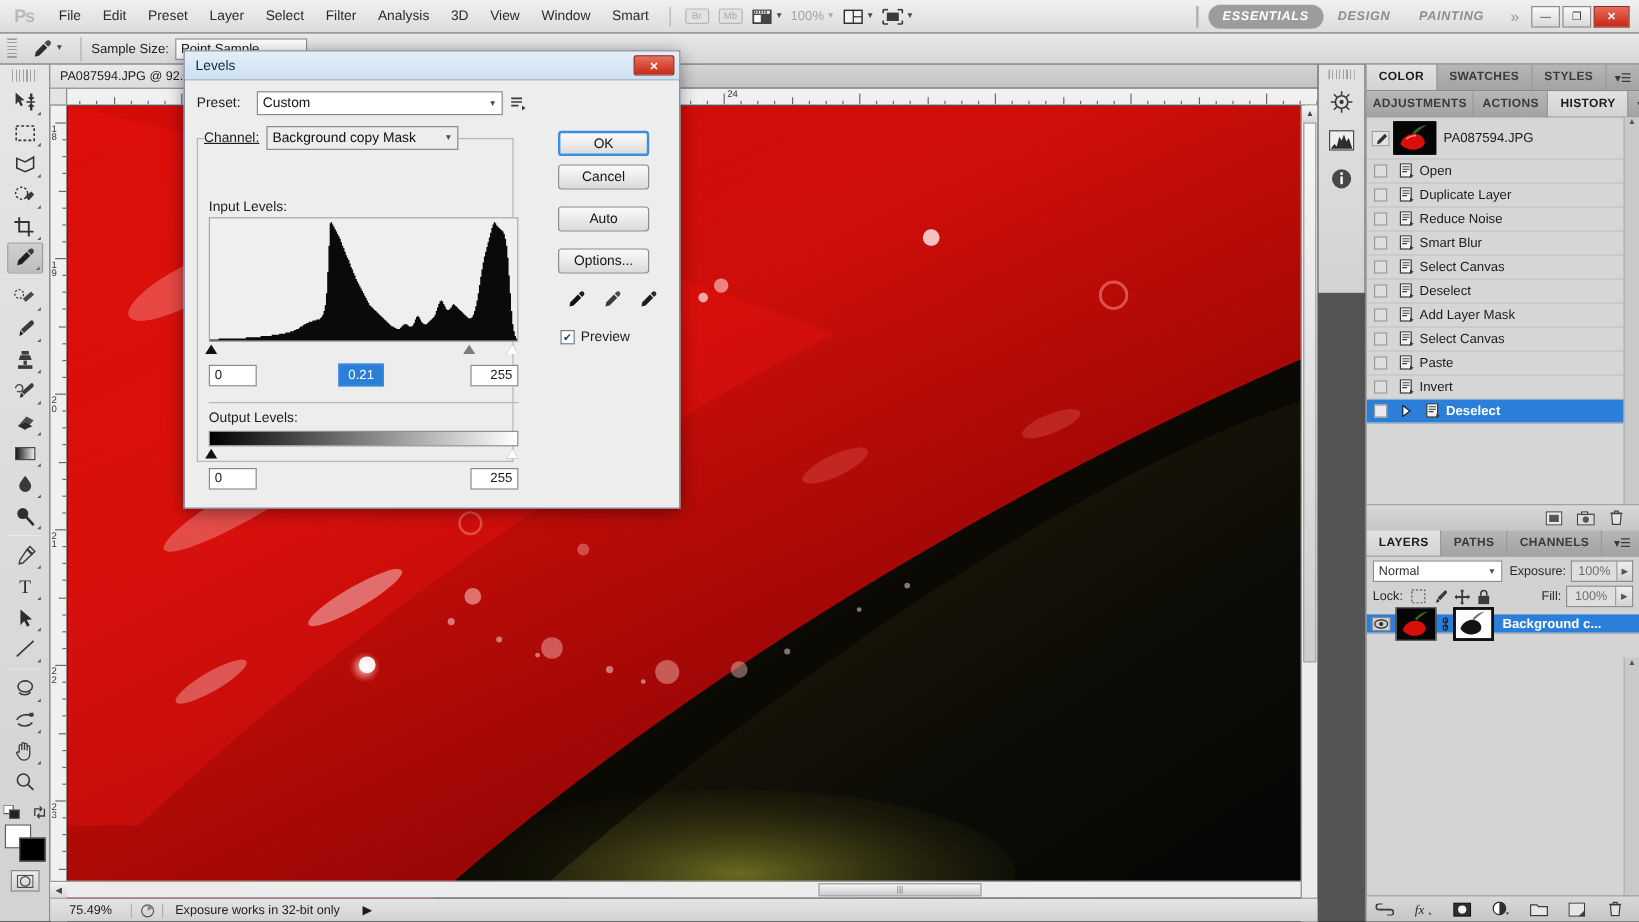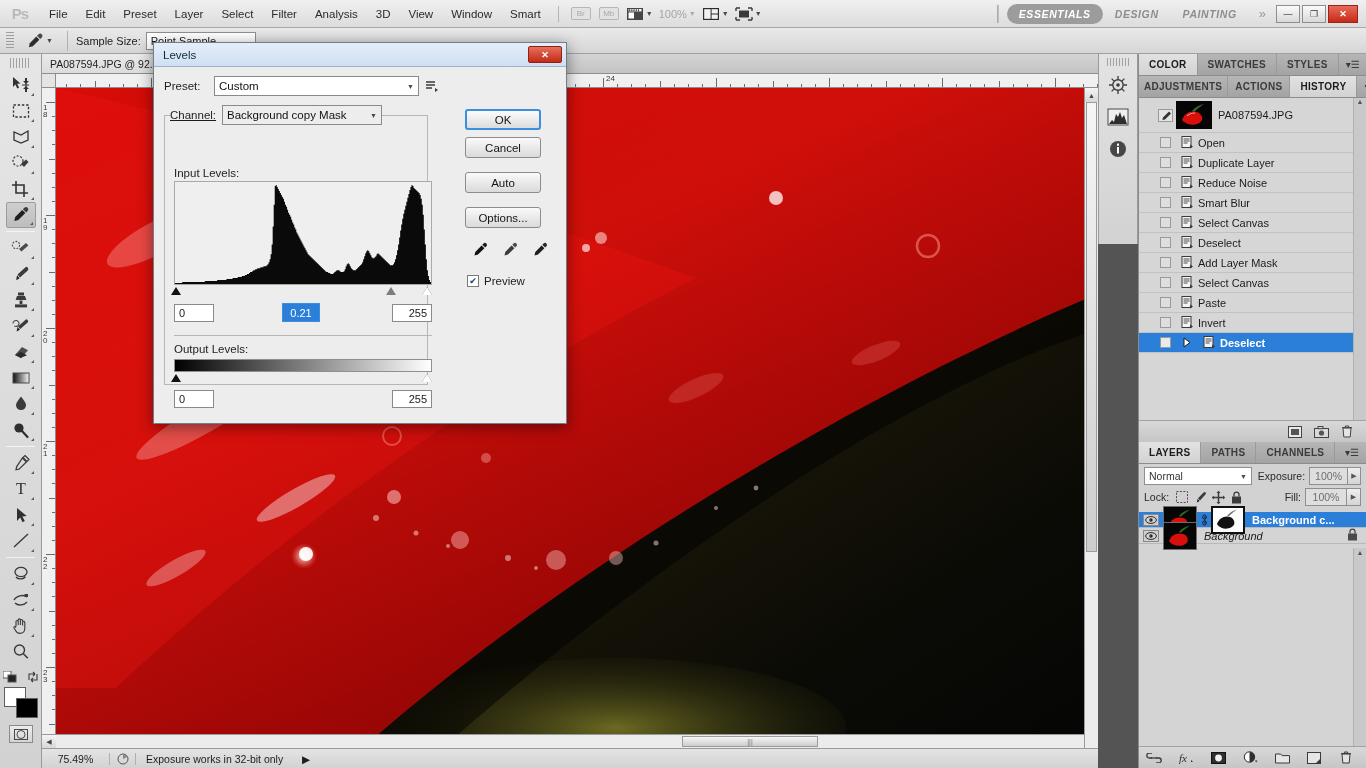--- a/index.html
+++ b/index.html
@@ -176,21 +176,21 @@
   .ptab{
     padding:0 10px; display:flex; align-items:center; font-size:10px; font-weight:bold;
     letter-spacing:.3px; color:#3b3b3b; border-right:1px solid #9a9a9a;
   }
   .ptab.active{ background:linear-gradient(#e2e2e2,#d2d2d2); color:#1b1b1b; }
   .pmenu{ margin-left:auto; display:flex; align-items:center; padding:0 7px; font-size:10px; color:#3a3a3a;}
 
   .history-list{ background:#d6d6d6; height:322px; position:relative; }
   .hrow{
     display:flex; align-items:center; height:20px; border-bottom:1px solid #c2c2c2;
-    font-size:11px; color:#1b1b1b;padding-left:15px;
+    font-size:11px; color:#1b1b1b;
   }
   .hrow.snap{ height:35px; }
   .hrow.sel{ background:#2b7fd9; color:#fff; font-weight:bold; }
   .hbox{ width:22px; display:flex; align-items:center; justify-content:center; }
   .hchk{ width:11px;height:11px; border:1px solid #9a9a9a; background:#dedede; }
   .hicon{ width:22px; display:flex; align-items:center; justify-content:center; }
   .hthumb{ width:36px;height:28px; background:#000; margin-right:6px; position:relative; overflow:hidden;}
   .panel-footer{
     height:22px; background:linear-gradient(#d8d8d8,#c6c6c6); border-top:1px solid #a2a2a2;
     display:flex; align-items:center; justify-content:flex-end; padding-right:6px;
@@ -1106,43 +1106,20 @@
         <div class="lthumb mask">
           <svg width="30" height="24" viewBox="0 0 30 24">
             <rect width="30" height="24" fill="#fdfdfd"></rect>
             <path d="M4 16c2-6 8-9 13-7 3.6 1.4 5 4.6 4.2 7.3-1.3 3.6-8 5.5-12.3 3.6C6.3 18.8 5 17.6 4 16z" fill="#121212"></path>
             <path d="M14 8c3-3.8 6-5.4 10-6.4-3.4 2.7-6 4.4-8.6 7z" fill="#6f6f6f"></path>
           </svg>
         </div>
         <span class="layer-name">Background c...</span>
       </div>
 
-      <div class="layer-row">
-        <div class="eye">
-          <svg width="16" height="12" viewBox="0 0 16 12">
-              <rect x="0.5" y="0.5" width="15" height="11" fill="#cfcfcf" stroke="#8a8a8a"></rect>
-              <ellipse cx="8" cy="6" rx="5.4" ry="3.4" fill="none" stroke="#2b2b2b"></ellipse>
-              <circle cx="8" cy="6" r="1.7" fill="#2b2b2b"></circle>
-            </svg>
-        </div>
-        <div class="lthumb">
-          <svg width="32" height="26" viewBox="0 0 32 26">
-            <rect width="32" height="26" fill="#060606"></rect>
-            <path d="M5 18c2-6 8-9 14-7 4 1.4 5.5 4.6 4.6 7.4-1.4 3.7-8.4 5.6-13 3.7-2.8-1.1-4.6-2.4-5.6-4.1z" fill="#d80f0b"></path>
-            <path d="M15 9c3-4 6.5-5.6 11-6.6-3.8 2.8-6.6 4.6-9.4 7.4z" fill="#2f6a1e"></path>
-          </svg>
-        </div>
-        <span class="layer-name italic">Background</span>
-        <div class="lock-right">
-          <svg width="11" height="13" viewBox="0 0 11 13">
-              <rect x="1" y="5.5" width="9" height="7" fill="#4a4a4a"></rect>
-              <path d="M3 5.5V3.6a2.5 2.5 0 0 1 5 0v1.9" fill="none" stroke="#4a4a4a" stroke-width="1.3"></path>
-            </svg>
-        </div>
-      </div>
     </div>
 
     <div style="position:absolute;right:0;top:494px;width:13px;height:216px;background:#c9c9c9;border-left:1px solid #b0b0b0;">
       <div style="font-size:7px;text-align:center;color:#555;margin-top:1px;">▲</div>
       <div style="position:absolute;bottom:1px;left:0;width:13px;font-size:7px;text-align:center;color:#555;">▼</div>
     </div>
 
     <div class="panel-footer" style="position:absolute;left:0;bottom:0;width:228px;justify-content:center;gap:6px;">
       <div class="pf-ico">
         <svg width="16" height="10" viewBox="0 0 16 10">

